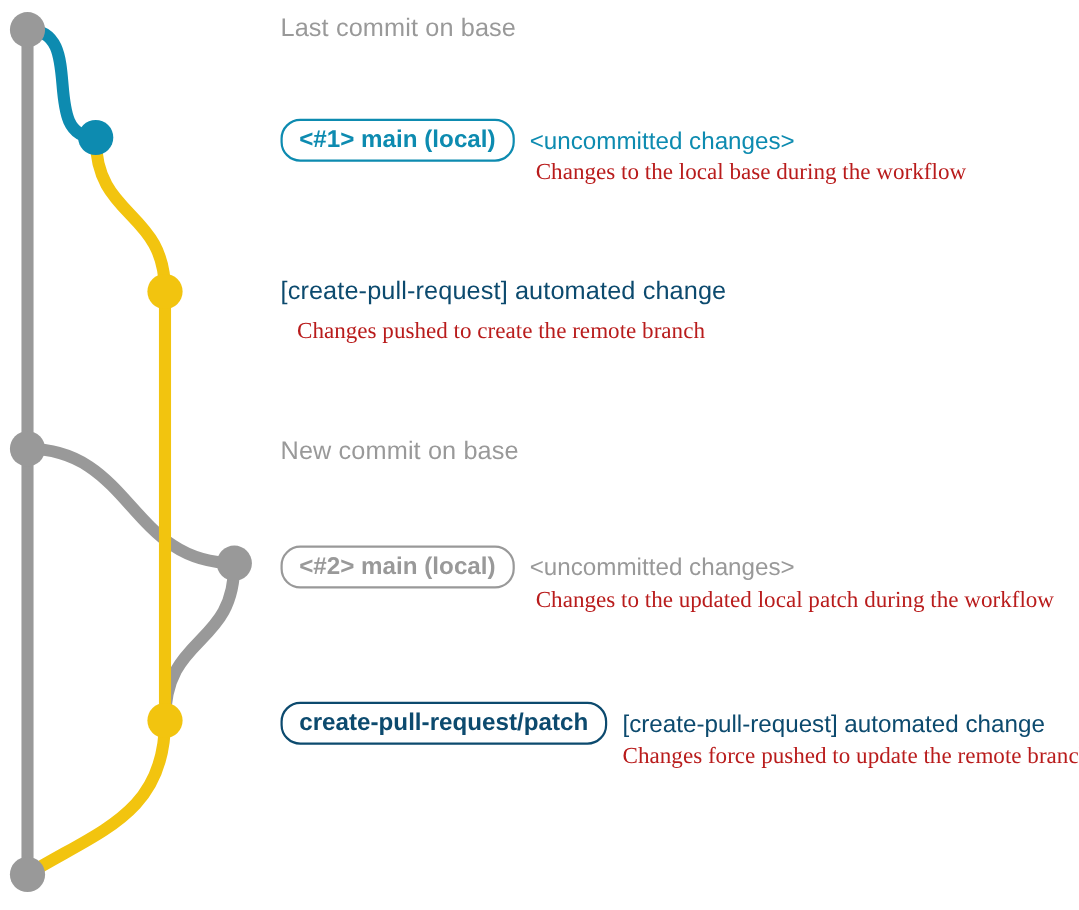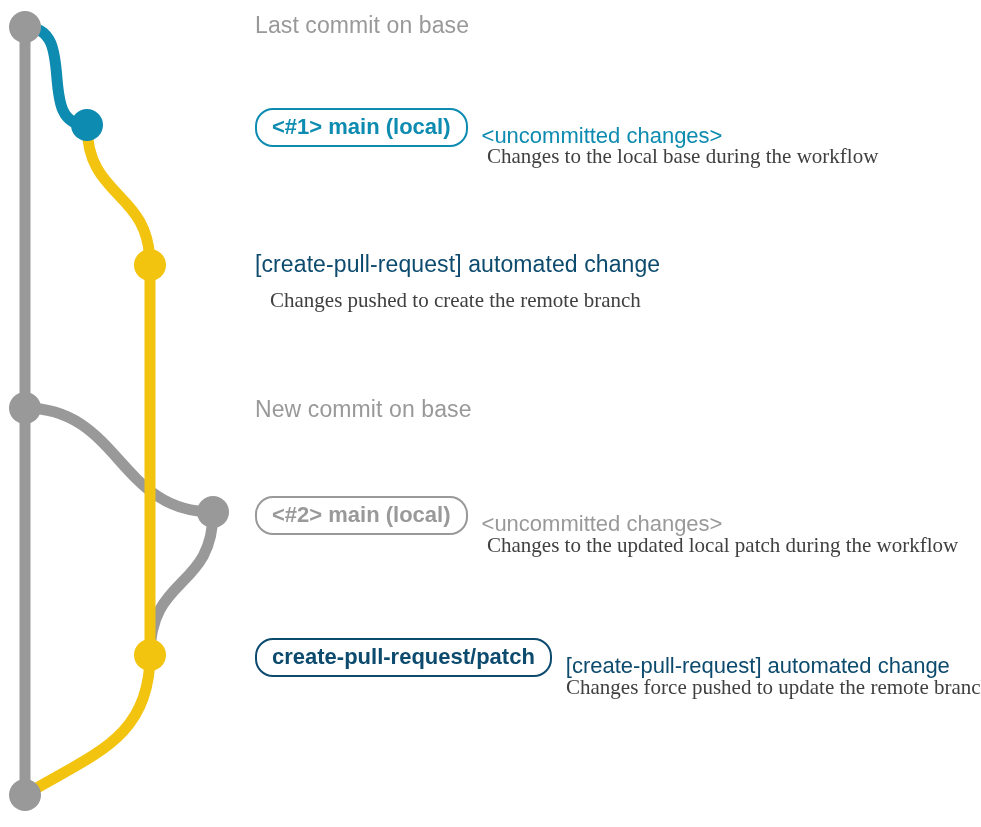--- a/index.html
+++ b/index.html
@@ -44,21 +44,21 @@
   }
   .heading-text {
     font-size: 23px;
     line-height: 1;
     letter-spacing: 0.1px;
   }
 
   
   .badge-row {
     display: flex;
-    align-items: flex-end;
+    align-items: center;
   }
   .badge {
     border: 2px solid currentColor;
     border-radius: 18px;
     padding: 6px 15px 7px 15px;
     font-size: 22px;
     line-height: 1;
     font-weight: 700;
     background: #ffffff;
     box-sizing: border-box;
@@ -69,21 +69,21 @@
     margin-left: 14px;
     font-weight: 400;
   }
 
   
   .sub-desc {
     position: absolute;
     font-family: "Liberation Serif", serif;
     font-size: 21px;
     line-height: 1;
-    color: #404040;
+    color: #b91c1c;
     white-space: nowrap;
   }
 
   
   .c-gray   { color: #999999; }
   .c-blue   { color: #0d8bb0; }
   .c-yellow { color: #0c4a6e; }
 </style>
 </head>
 <body>

